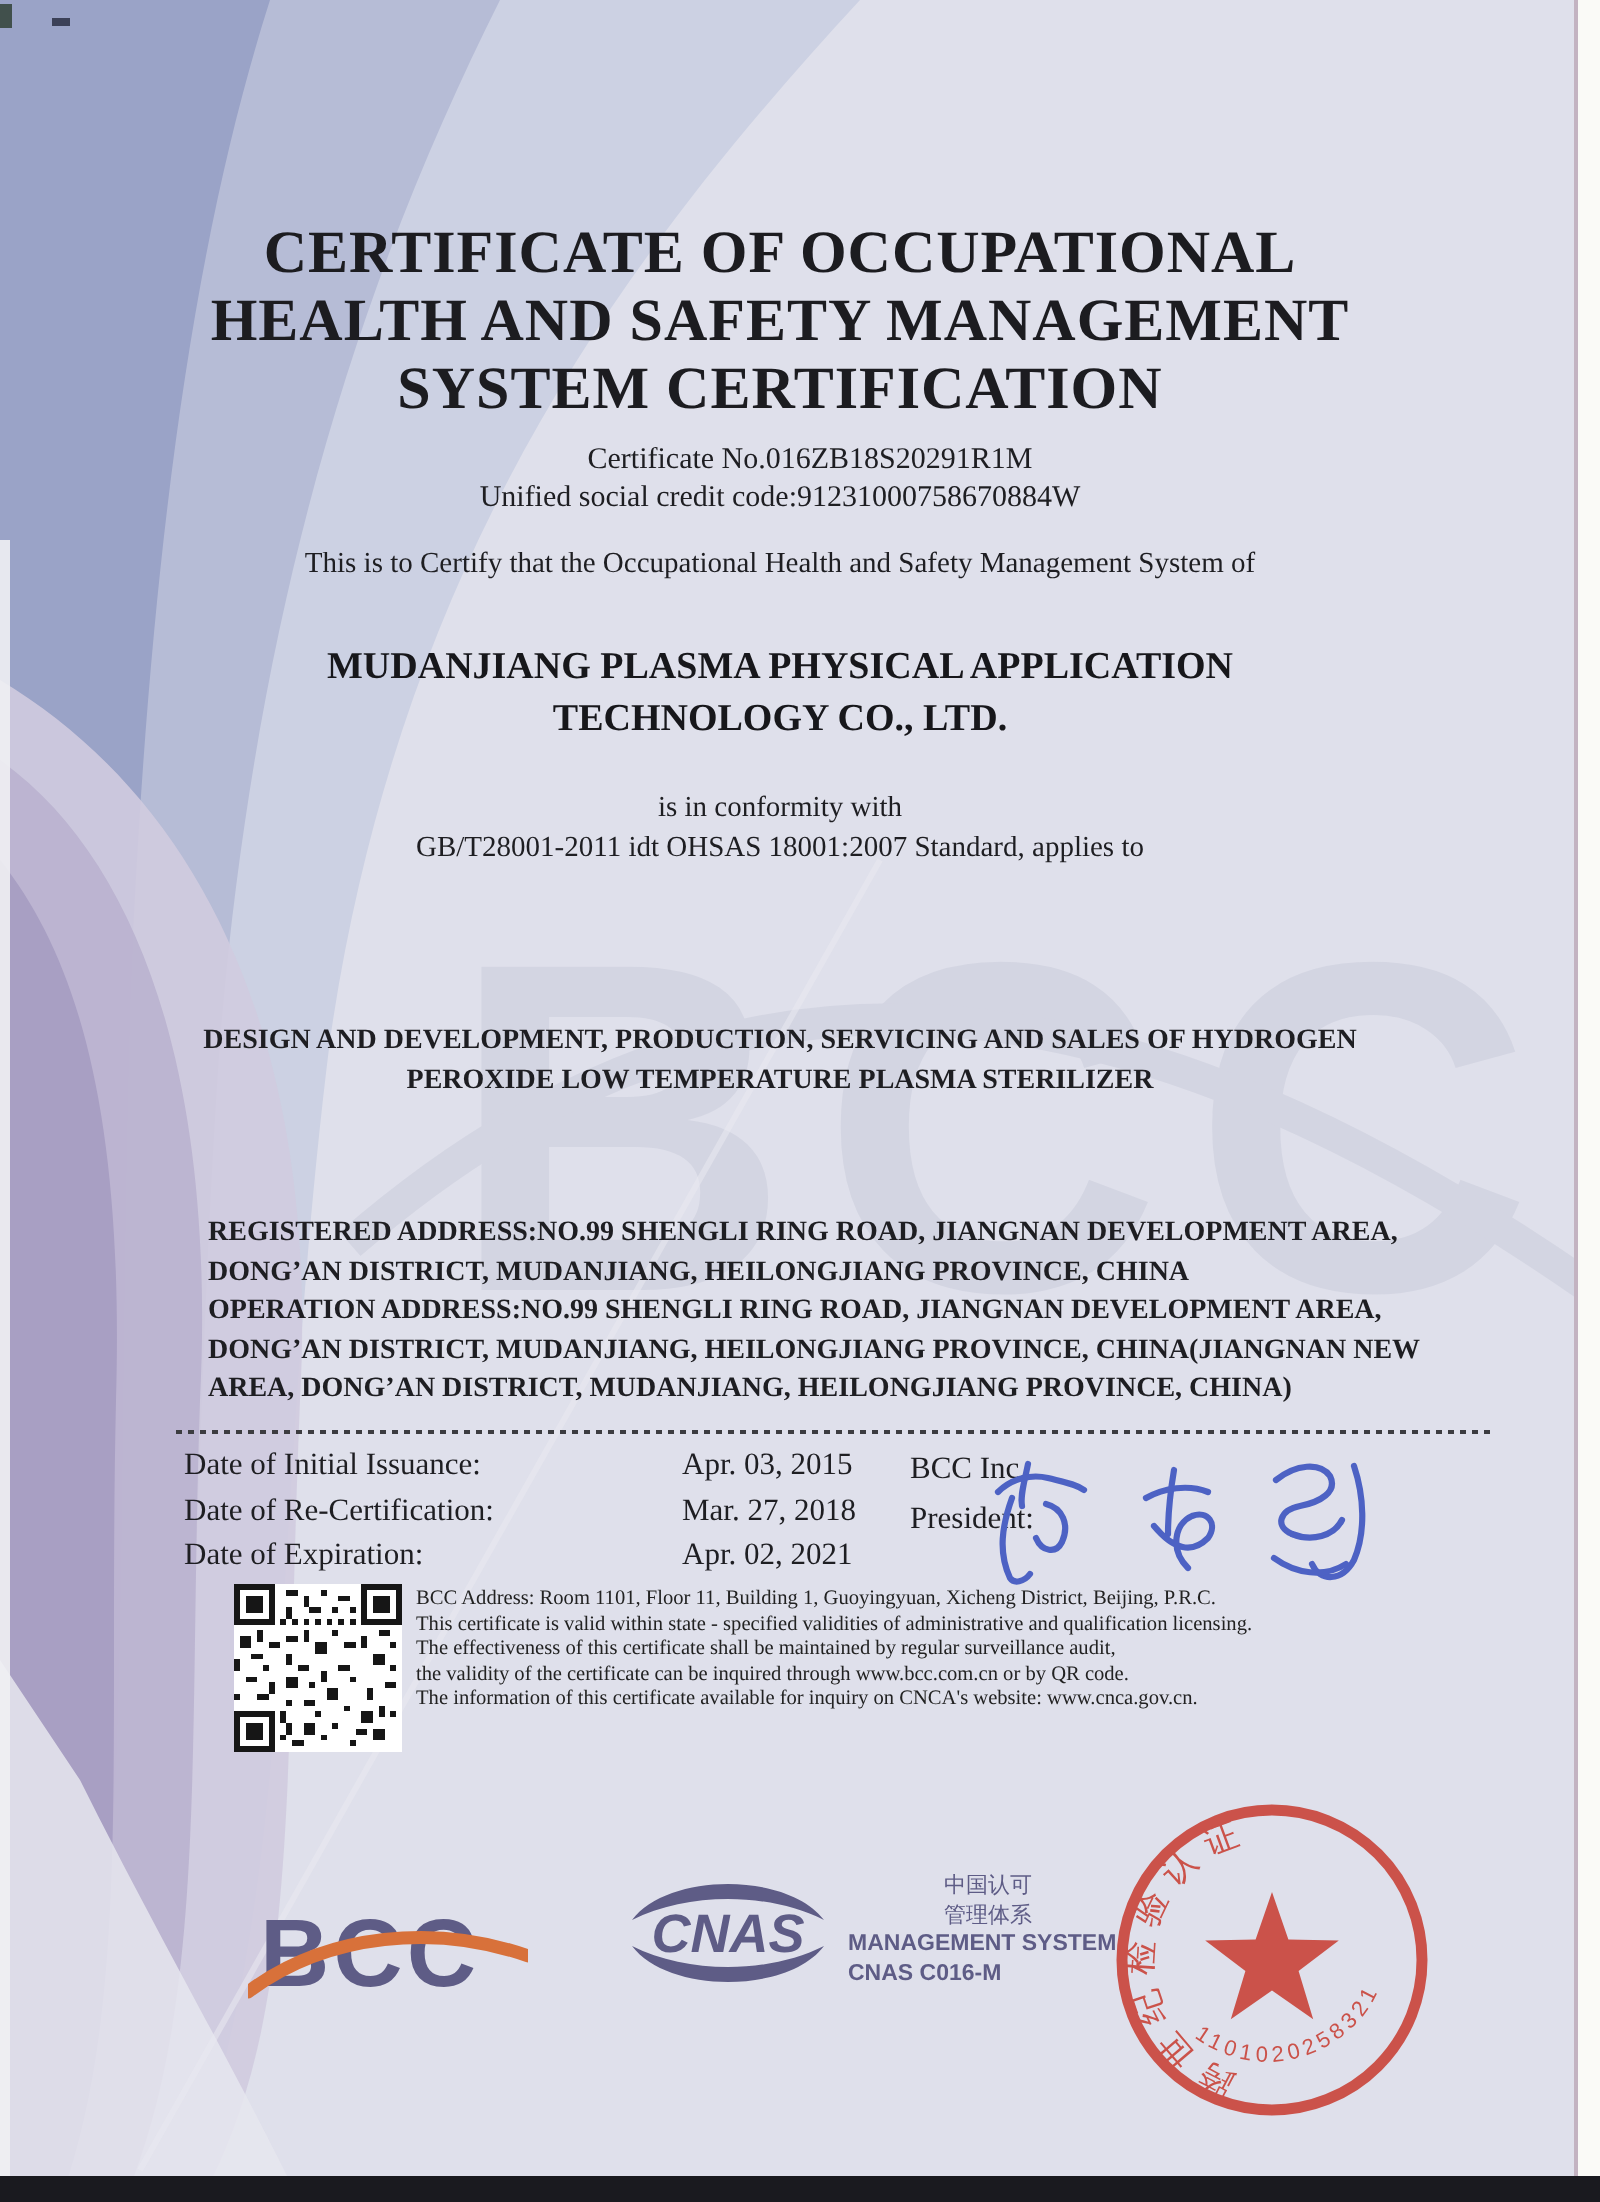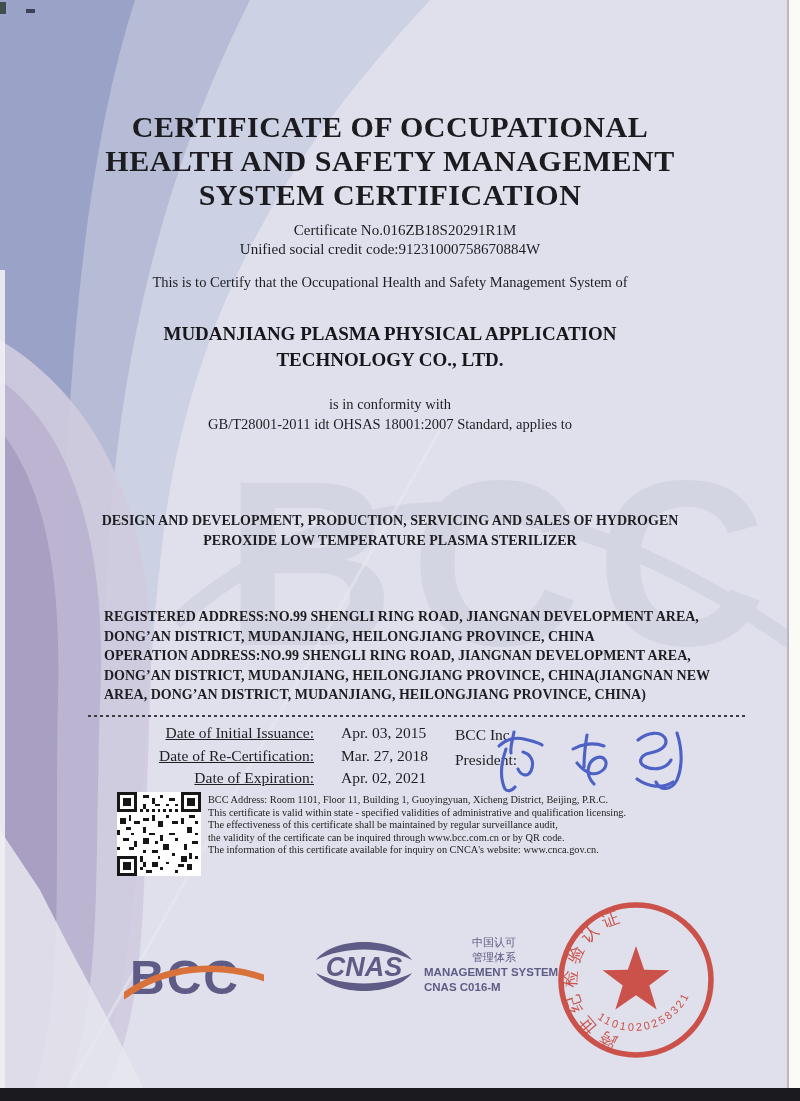--- a/index.html
+++ b/index.html
@@ -19,21 +19,21 @@
   .certify{top:274px;font-size:14.5px;}
   .company{top:321px;font-size:19px;font-weight:bold;line-height:26px;color:#17171b;}
   .conformity{top:396px;font-size:14.5px;}
   .standard{top:416px;font-size:14.5px;}
   .scope{top:511px;font-size:14px;font-weight:600;line-height:20px;text-align:center;}
   .addresses{top:607px;left:104px;width:620px;font-size:14px;font-weight:700;line-height:19.5px;}
   .dotline{top:715px;left:88px;width:658px;height:2px;
     background:repeating-linear-gradient(90deg,#3c3c40 0 3px,transparent 3px 6px);}
   .dates{top:722px;left:92px;font-size:15.5px;line-height:22.5px;}
   .daterow{display:flex;}
-  .datelabel{display:inline-block;width:222px;text-align:right;text-decoration:underline;}
+  .datelabel{display:inline-block;width:222px;text-align:left;}
   .datevalue{display:inline-block;margin-left:27px;}
   .issuer{top:722px;left:455px;font-size:15.5px;line-height:25px;}
   .sig{top:718px;left:490px;}
   .qr{top:792px;left:117px;}
   .fineprint{top:794px;left:208px;width:575px;font-size:10.3px;line-height:12.6px;color:#222;}
   .bcc-logo{top:944px;left:124px;width:140px;height:72px;}
   .bcc-letters{position:absolute;left:6px;top:6px;
     font-family:"Liberation Sans","DejaVu Sans",sans-serif;
     font-size:48px;font-weight:bold;letter-spacing:2px;color:#5e5c86;}
   .cnas-logo{top:933px;left:310px;}

